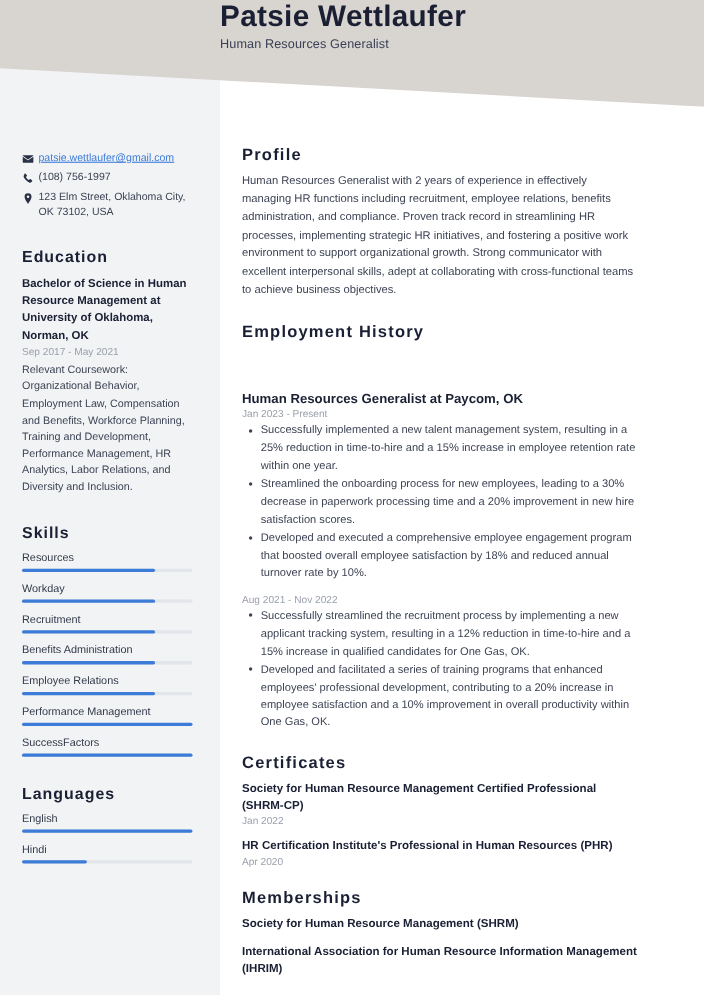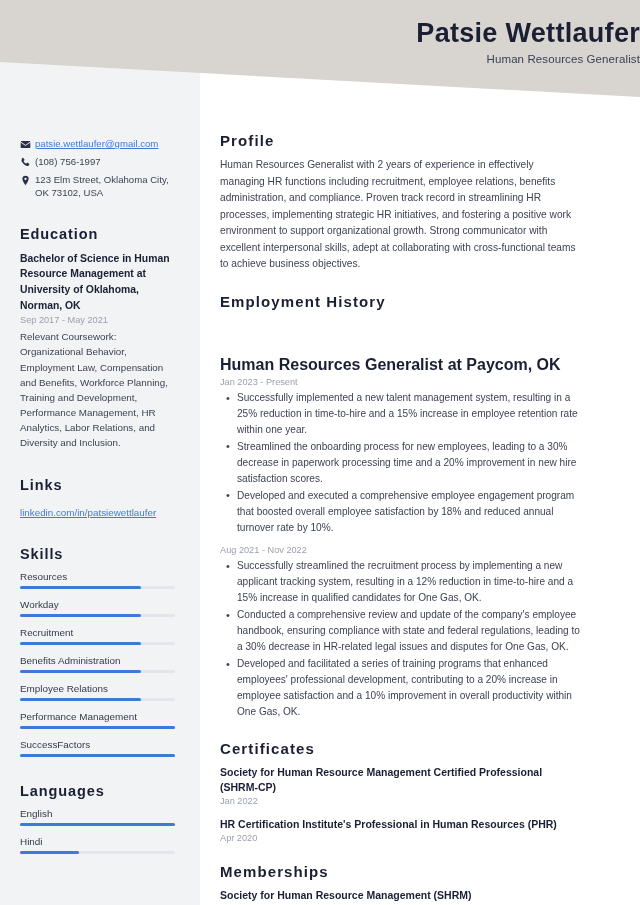--- a/index.html
+++ b/index.html
@@ -30,22 +30,21 @@
     position: absolute;
     left: 0; top: 0;
     width: 640px; height: 110px;
     background: #d8d4cf;
     clip-path: polygon(0 0, 640px 0, 640px 97px, 0 62px);
   }
   .header-text {
     position: absolute;
     left: 200px; top: 0;
     width: 440px;
-    text-align: right;
-    padding-top: 18px;
+    text-align: left;
   }
   .name {
     font-size: 27px;
     font-weight: bold;
     color: #1a1f33;
     letter-spacing: 0.3px;
     line-height: 1.18;
   }
   .job-title {
     font-size: 11.5px;
@@ -159,21 +158,21 @@
   .section { margin-bottom: 20px; }
 
   .profile-p {
     font-size: 10.2px;
     color: #3d4354;
     line-height: 1.62;
   }
 
   .job { margin-bottom: 10px; }
   .job-h {
-    font-size: 16px;
+    font-size: 12px;
     font-weight: bold;
     color: #1a1f33;
     line-height: 1.4;
     margin-top: 44px;
   }
   .job-date {
     font-size: 9.2px;
     color: #9aa0ac;
     margin: 1px 0 3px 0;
   }
@@ -265,24 +264,20 @@
       </div>
     </div>
 
     <div>
       <div class="side-h">Education</div>
       <div class="edu-degree">Bachelor of Science in Human Resource Management at University of Oklahoma, Norman, OK</div>
       <div class="edu-date">Sep 2017 - May 2021</div>
       <div class="edu-desc">Relevant Coursework: Organizational Behavior, Employment Law, Compensation and Benefits, Workforce Planning, Training and Development, Performance Management, HR Analytics, Labor Relations, and Diversity and Inclusion.</div>
     </div>
 
-    <div>
-      <div class="side-h">Links</div>
-      <a class="link-a" href="#">linkedin.com/in/patsiewettlaufer</a>
-    </div>
 
     <div>
       <div class="side-h">Skills</div>
 
       <div class="bar-item">
         <div class="bar-label">Resources</div>
         <div class="bar-track">
             <div class="bar-fill" style="width: 78%;"></div>
           </div>
       </div>
@@ -359,21 +354,20 @@
           <li>Successfully implemented a new talent management system, resulting in a 25% reduction in time-to-hire and a 15% increase in employee retention rate within one year.</li>
           <li>Streamlined the onboarding process for new employees, leading to a 30% decrease in paperwork processing time and a 20% improvement in new hire satisfaction scores.</li>
           <li>Developed and executed a comprehensive employee engagement program that boosted overall employee satisfaction by 18% and reduced annual turnover rate by 10%.</li>
         </ul>
       </div>
 
       <div class="job">
         <div class="job-date">Aug 2021 - Nov 2022</div>
         <ul class="bullets">
           <li>Successfully streamlined the recruitment process by implementing a new applicant tracking system, resulting in a 12% reduction in time-to-hire and a 15% increase in qualified candidates for One Gas, OK.</li>
-          <li>Conducted a comprehensive review and update of the company's employee handbook, ensuring compliance with state and federal regulations, leading to a 30% decrease in HR-related legal issues and disputes for One Gas, OK.</li>
           <li>Developed and facilitated a series of training programs that enhanced employees' professional development, contributing to a 20% increase in employee satisfaction and a 10% improvement in overall productivity within One Gas, OK.</li>
         </ul>
       </div>
     </div>
 
     <div class="section">
       <div class="main-h">Certificates</div>
       <div class="cert">
         <div class="cert-name">Society for Human Resource Management Certified Professional (SHRM-CP)</div>
         <div class="cert-date">Jan 2022</div>

